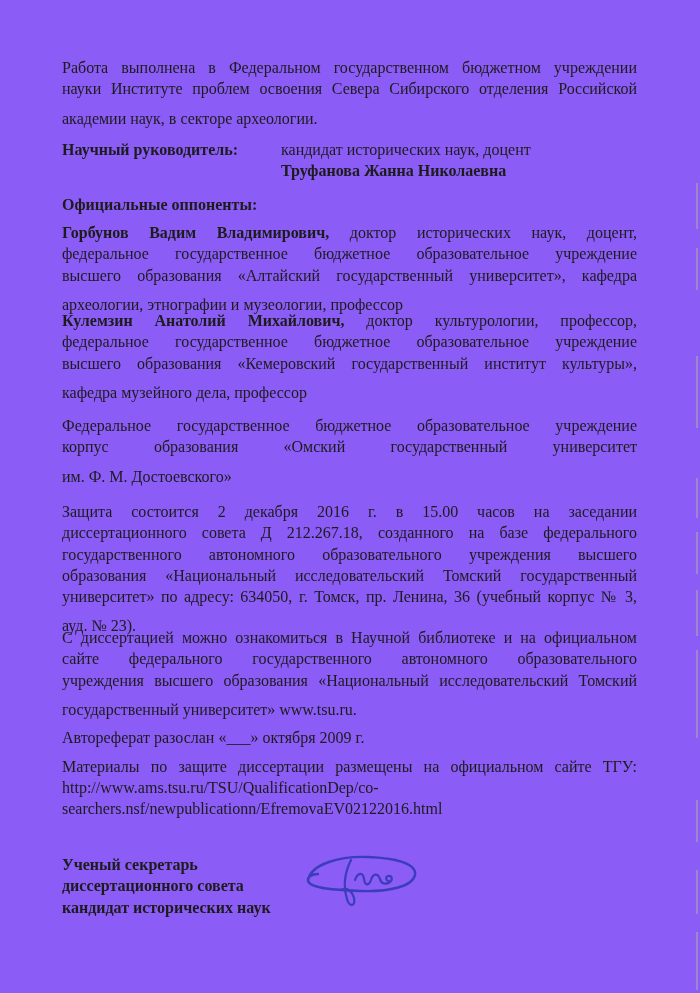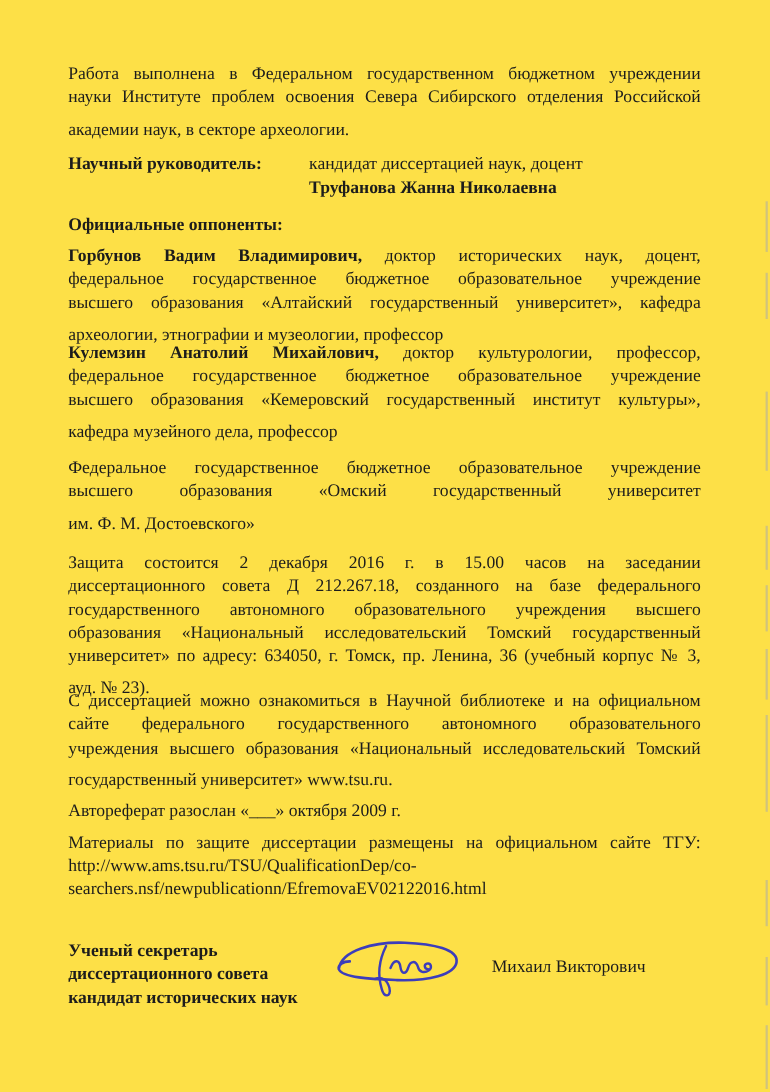--- a/index.html
+++ b/index.html
@@ -20,32 +20,32 @@
   .just .line.last { text-align: justify; text-align-last: left; margin-top: 8px; }
   .jall .line { text-align: justify; text-align-last: justify; }
   .b { font-weight: bold; }
   .bold { font-weight: bold; }
   .sig-svg { position: absolute; left: 298px; top: 850px; width: 132px; height: 64px; }
   .edge-mark { position: absolute; left: 696px; width: 2px; opacity: .55; }
 </style>
 </head>
 <body>
 
-<div class="page" style="color: rgb(28, 28, 28); background: #fde047;">
+<div class="page" style="color: rgb(28, 28, 28); background: #8b5cf6;">
 
   <div class="block just" style="top:57px">
       <div class="line"><span>Работа выполнена в Федеральном государственном бюджетном учреждении</span></div>
       <div class="line"><span>науки Институте проблем освоения Севера Сибирского отделения Российской</span></div>
       <div class="line last"><span>академии наук, в секторе археологии.</span></div>
     </div>
 
   <div class="block" style="top:139px">
     <span class="bold" style="position:absolute; left:0; top:0;">Научный руководитель:</span>
     <div style="position:absolute; left:219px; top:0; width:350px;">
-        <div class="line"><span>кандидат диссертацией наук, доцент</span></div>
+        <div class="line"><span>кандидат исторических наук, доцент</span></div>
         <div class="line last"><span class="b">Труфанова Жанна Николаевна</span></div>
       </div>
   </div>
 
   <div class="block bold" style="top:194px">Официальные оппоненты:</div>
 
   <div class="block just" style="top:222px">
       <div class="line"><span class="b">Горбунов Вадим Владимирович,</span><span> доктор исторических наук, доцент,</span></div>
       <div class="line"><span>федеральное государственное бюджетное образовательное учреждение</span></div>
       <div class="line"><span>высшего образования «Алтайский государственный университет», кафедра</span></div>
@@ -55,21 +55,21 @@
   <div class="block just" style="top:310px">
       <div class="line"><span class="b">Кулемзин Анатолий Михайлович,</span><span> доктор культурологии, профессор,</span></div>
       <div class="line"><span>федеральное государственное бюджетное образовательное учреждение</span></div>
       <div class="line"><span>высшего образования «Кемеровский государственный институт культуры»,</span></div>
       <div class="line last"><span>кафедра музейного дела, профессор</span></div>
     </div>
 
 
   <div class="block just" style="top:415px">
       <div class="line"><span>Федеральное государственное бюджетное образовательное учреждение</span></div>
-      <div class="line"><span>высшего образования «Омский государственный университет</span></div>
+      <div class="line"><span>корпус образования «Омский государственный университет</span></div>
       <div class="line last"><span>им. Ф. М. Достоевского»</span></div>
     </div>
 
   <div class="block just" style="top:501px">
       <div class="line"><span>Защита состоится 2 декабря 2016 г. в 15.00 часов на заседании</span></div>
       <div class="line"><span>диссертационного совета Д 212.267.18, созданного на базе федерального</span></div>
       <div class="line"><span>государственного автономного образовательного учреждения высшего</span></div>
       <div class="line"><span>образования «Национальный исследовательский Томский государственный</span></div>
       <div class="line"><span>университет» по адресу: 634050, г. Томск, пр. Ленина, 36 (учебный корпус № 3,</span></div>
       <div class="line last"><span>ауд. № 23).</span></div>
@@ -95,21 +95,20 @@
       <div class="line last"><span>searchers.nsf/newpublicationn/EfremovaEV02122016.html</span></div>
     </div>
 
   <div class="block" style="top:854px; width:300px;font-weight:bold;">
       <div class="line"><span>Ученый секретарь</span></div>
       <div class="line"><span>диссертационного совета</span></div>
       <div class="line last"><span>кандидат исторических наук</span></div>
     </div>
 
   <div style="position:absolute; left:447px; top:869px; width:240px;">
-      <div class="line last"><span>Михаил Викторович</span></div>
     </div>
 
   <svg class="sig-svg" viewBox="0 0 132 64" fill="none" stroke-linecap="round" stroke-linejoin="round">
     <path d="M 10 31 C 12 14, 42 6, 70 7 C 96 8, 119 13, 117 25 C 115 36, 92 42, 63 41 C 40 40, 13 39, 10 31 C 9 27, 14 24, 20 24" stroke-width="2.4" stroke="#3c3dbb"></path>
     <path d="M 53 10 C 47 22, 45 36, 49 49 C 51 57, 58 57, 56 48 C 54 41, 49 37, 43 40" stroke-width="2.2" stroke="#3c3dbb"></path>
     <path d="M 57 30 c 3 -8 8 -8 9 -1 c 1 7 5 7 7 1 c 2 -7 7 -7 9 -1 c 1 5 6 6 10 3 c 3 -2 2 -7 -2 -6 c -3 1 -2 5 1 5" stroke-width="2.2" stroke="#3c3dbb"></path>
   </svg>
 
   <div class="edge-mark" style="top: 183px; height: 46px; background: rgb(171, 171, 171);"></div>
   <div class="edge-mark" style="top: 248px; height: 42px; background: rgb(171, 171, 171);"></div>

